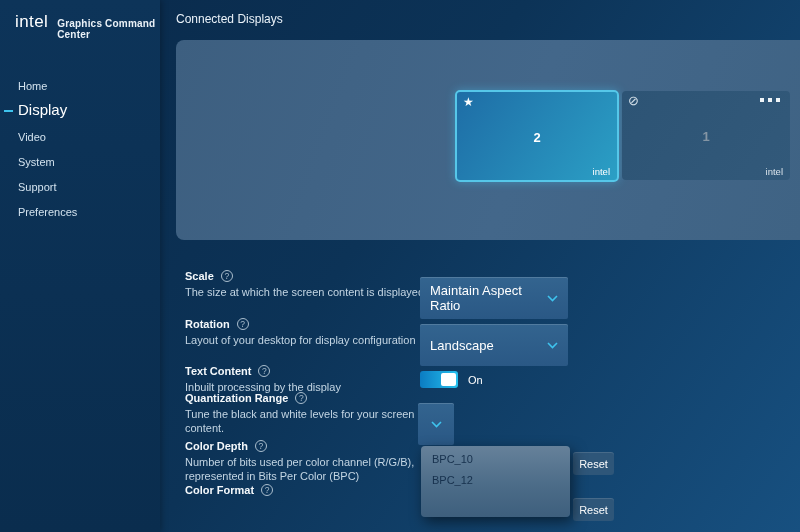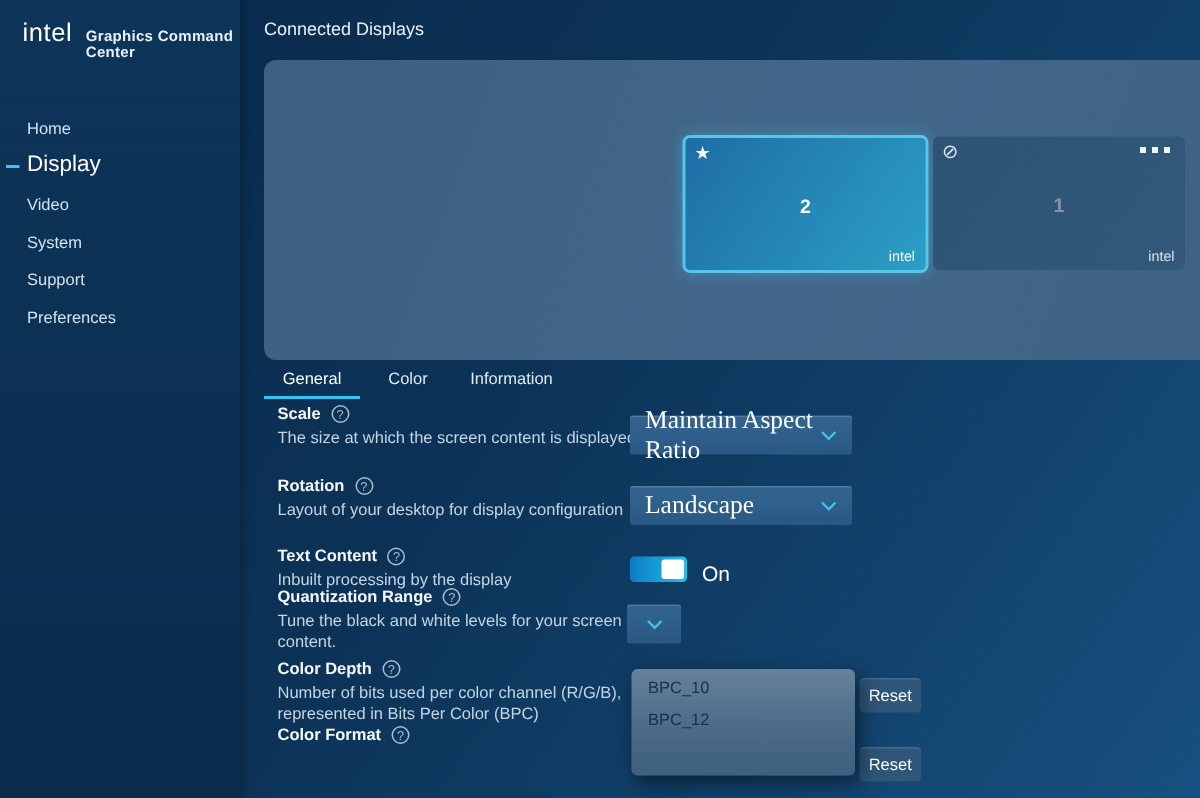--- a/index.html
+++ b/index.html
@@ -48,31 +48,31 @@
   .tab.t0{width:64px;}.tab.t1{width:64px;}.tab.t2{width:74px;}
   .tab.active{color:#fff;border-bottom:2px solid #2fc4f3;}
   
   .row-label{position:absolute;left:25px;font-size:11px;font-weight:700;color:#f4f8fb;
     display:flex;gap:7px;white-space:nowrap;}
   .help{width:12px;height:12px;border:1px solid #a9bdcd;border-radius:50%;
     font-size:8.5px;font-weight:400;color:#a9bdcd;display:inline-flex;
     align-items:center;justify-content:center;box-sizing:border-box;cursor:pointer;}
   .row-desc{position:absolute;left:25px;font-size:11px;color:#c3d5e3;line-height:14px;}
   .w320{width:330px;} .w240{width:240px;} .w258{width:258px;} .w300{width:300px;}
-  .select{position:absolute;left:260px;width:148px;height:26px;
+  .select{position:absolute;left:260px;width:148px;height:42px;
     background:linear-gradient(180deg,#33648f,#2a5885);
     border-radius:2px;display:flex;align-items:center;justify-content:space-between;
-    padding:0 10px;box-sizing:border-box;font-size:17px;color:#fff;cursor:pointer;
-    box-shadow:inset 0 1px 0 rgba(255,255,255,.15);font-family:Liberation Serif, serif;}
+    padding:0 10px;box-sizing:border-box;font-size:13px;color:#fff;cursor:pointer;
+    box-shadow:inset 0 1px 0 rgba(255,255,255,.15);}
   .select.small{left:258px;width:36px;justify-content:center;padding:0;}
   .chev{display:inline-flex;}
   .toggle{position:absolute;left:260px;top:371px;width:38px;height:17px;border-radius:3px;
     background:linear-gradient(90deg,#0b7cc2,#26c0ee);cursor:pointer;}
   .knob{position:absolute;right:2px;top:2px;width:15px;height:13px;background:#fff;border-radius:2px;}
-  .toggle-label{position:absolute;left:308px;top:374px;font-size:14px;color:#fff;}
+  .toggle-label{position:absolute;left:308px;top:374px;font-size:11px;color:#fff;}
   .reset{position:absolute;left:413px;width:41px;height:23px;background:#2e5679;
     border-radius:3px;font-size:11px;color:#fff;display:flex;align-items:center;
     justify-content:center;cursor:pointer;box-shadow:inset 0 1px 0 rgba(255,255,255,.12);}
   
   .listbox{position:absolute;left:261px;top:446px;width:149px;height:71px;
     background:linear-gradient(180deg,#66819a 0%,#4c6c88 55%,#3e5f7d 100%);
     border-radius:4px;box-shadow:3px 5px 14px rgba(0,0,0,.5);
     padding:3px;box-sizing:border-box;z-index:5;}
   .option{height:21px;line-height:21px;padding-left:8px;font-size:11px;color:#17314d;
     border-radius:2px;cursor:pointer;}
@@ -112,25 +112,20 @@
         <div class="display-number">1</div>
         <span class="wordmark">intel</span>
         <div class="more-dots">
           <i></i>
             <i></i>
             <i></i>
         </div>
       </div>
     </div>
 
-    <div class="tabs">
-      <div class="tab t0 active">General</div>
-      <div class="tab t1">Color</div>
-      <div class="tab t2">Information</div>
-    </div>
 
     <div class="row-label" style="top:270px">
       <span>Scale</span>
       <span class="help">?</span>
     </div>
     <div class="row-desc w320" style="top:285px">The size at which the screen content is displayed.</div>
     <div class="select" style="top:277px">
       <span>Maintain Aspect Ratio</span>
       <span class="chev">
         <svg width="11" height="7" viewBox="0 0 11 7">

